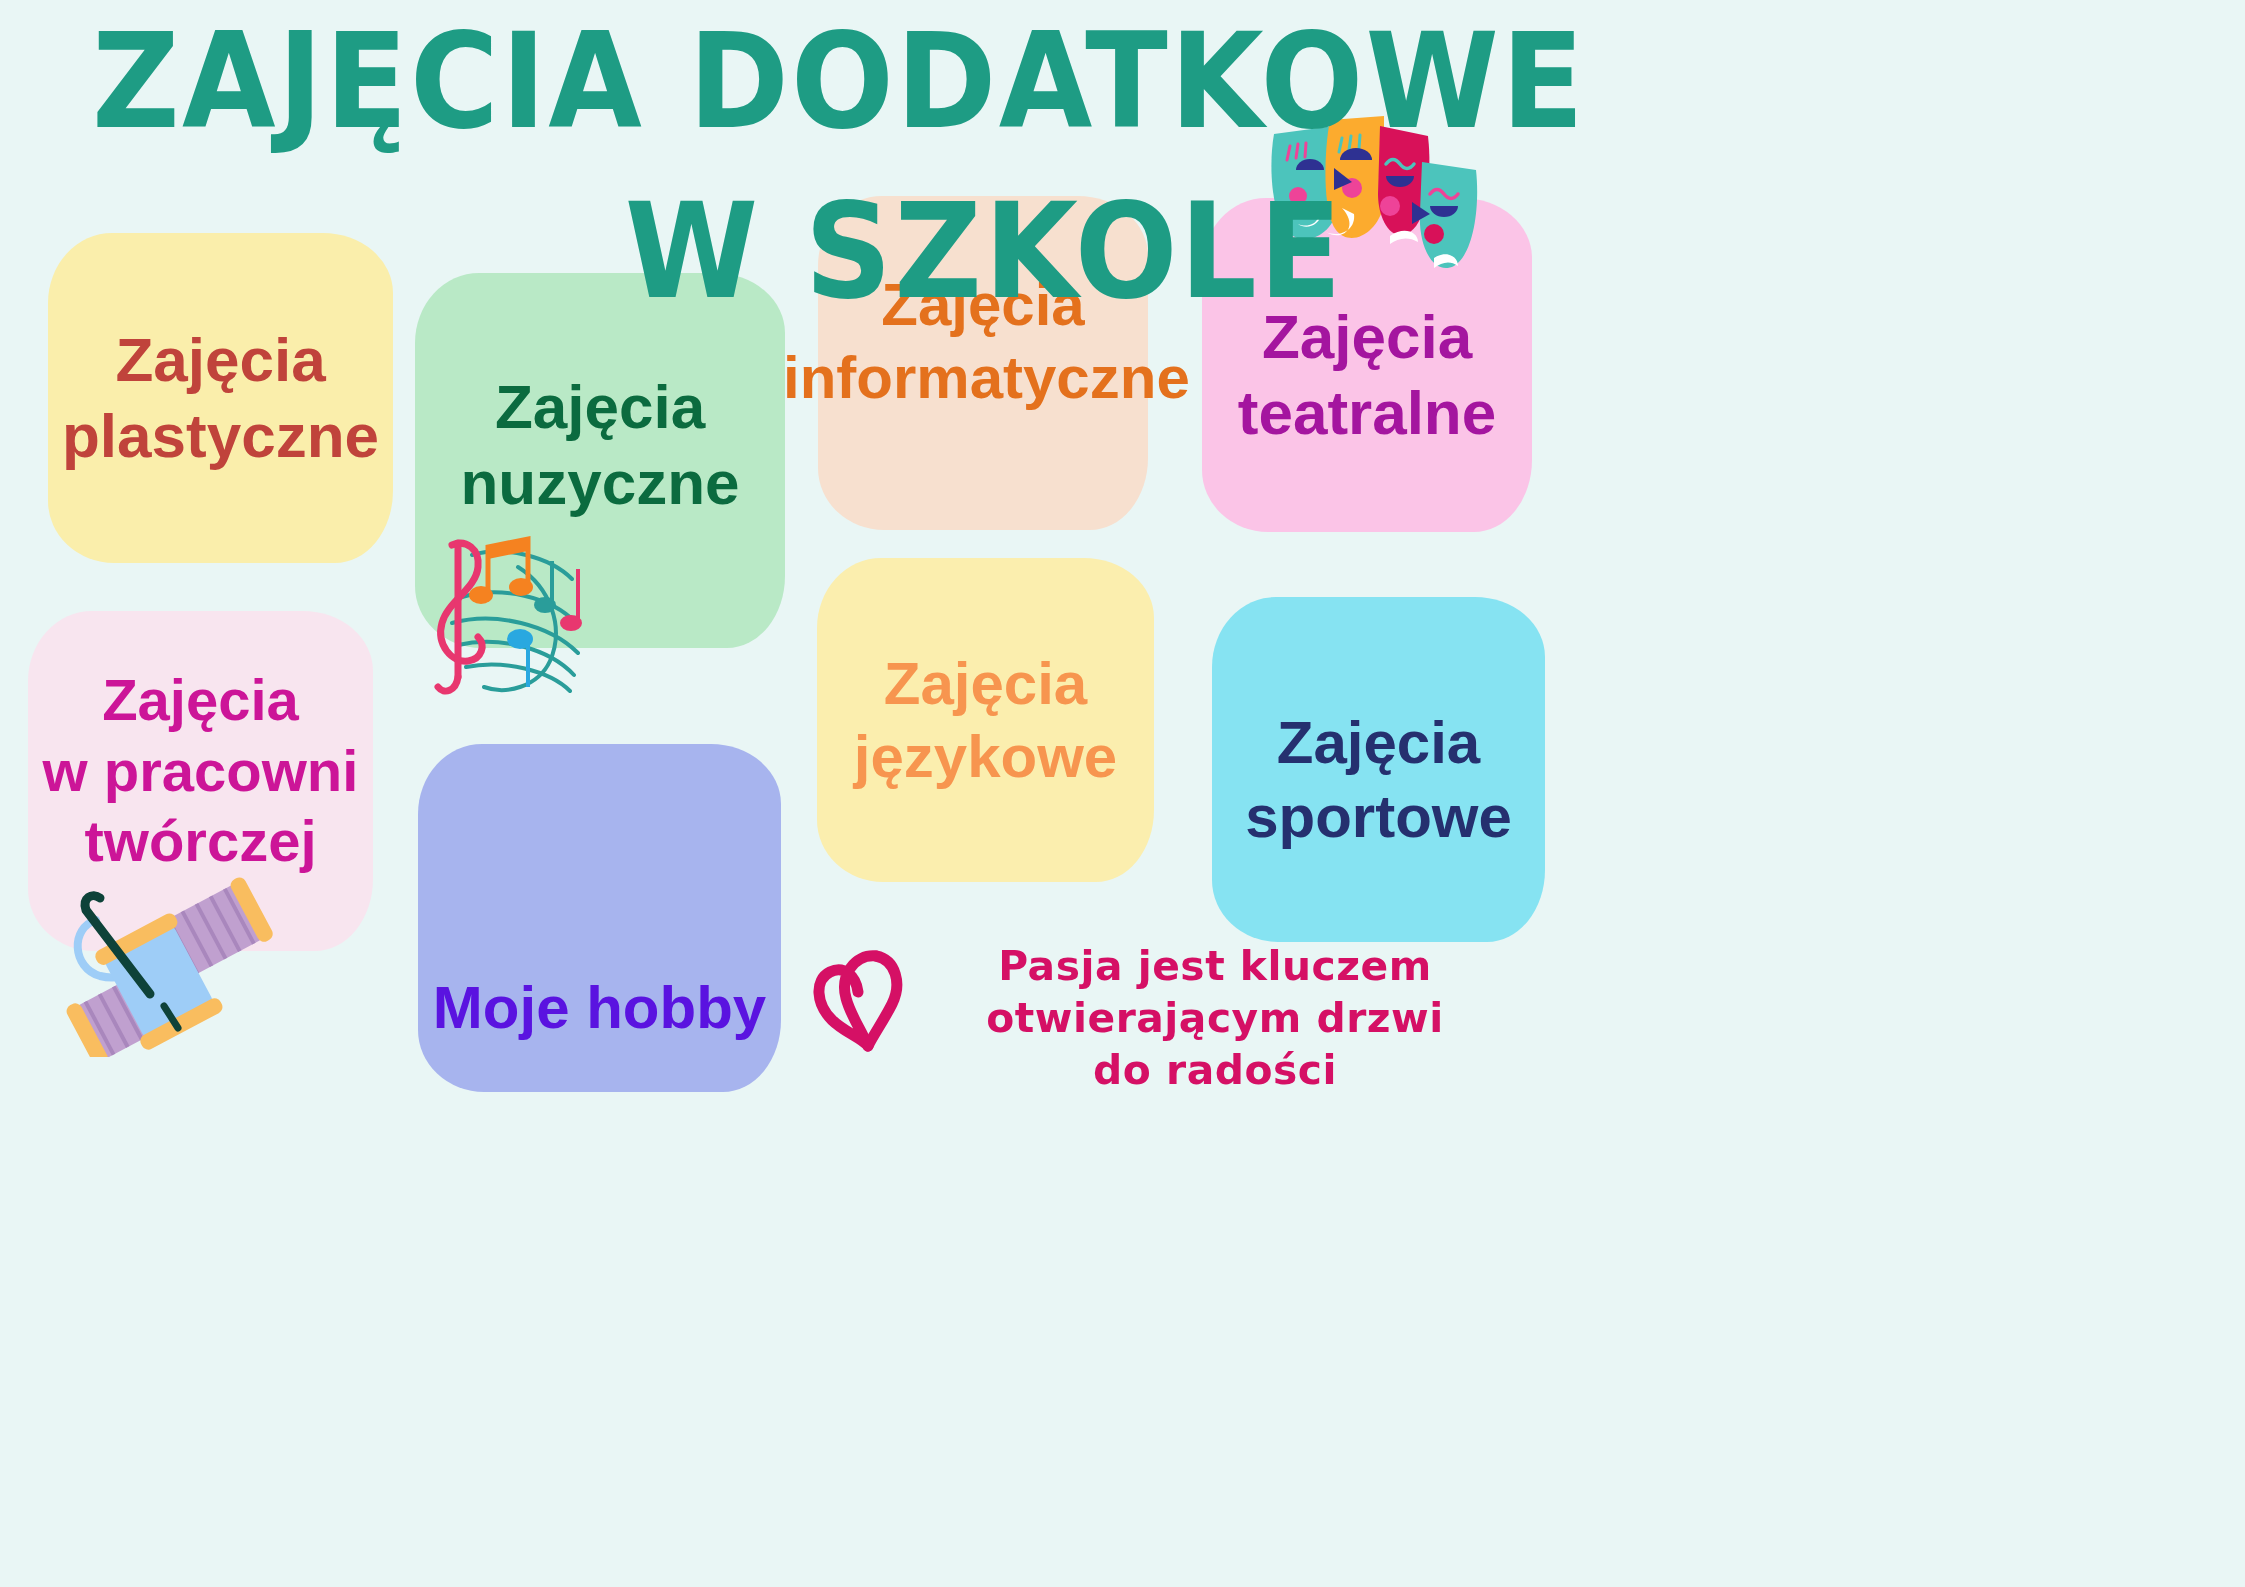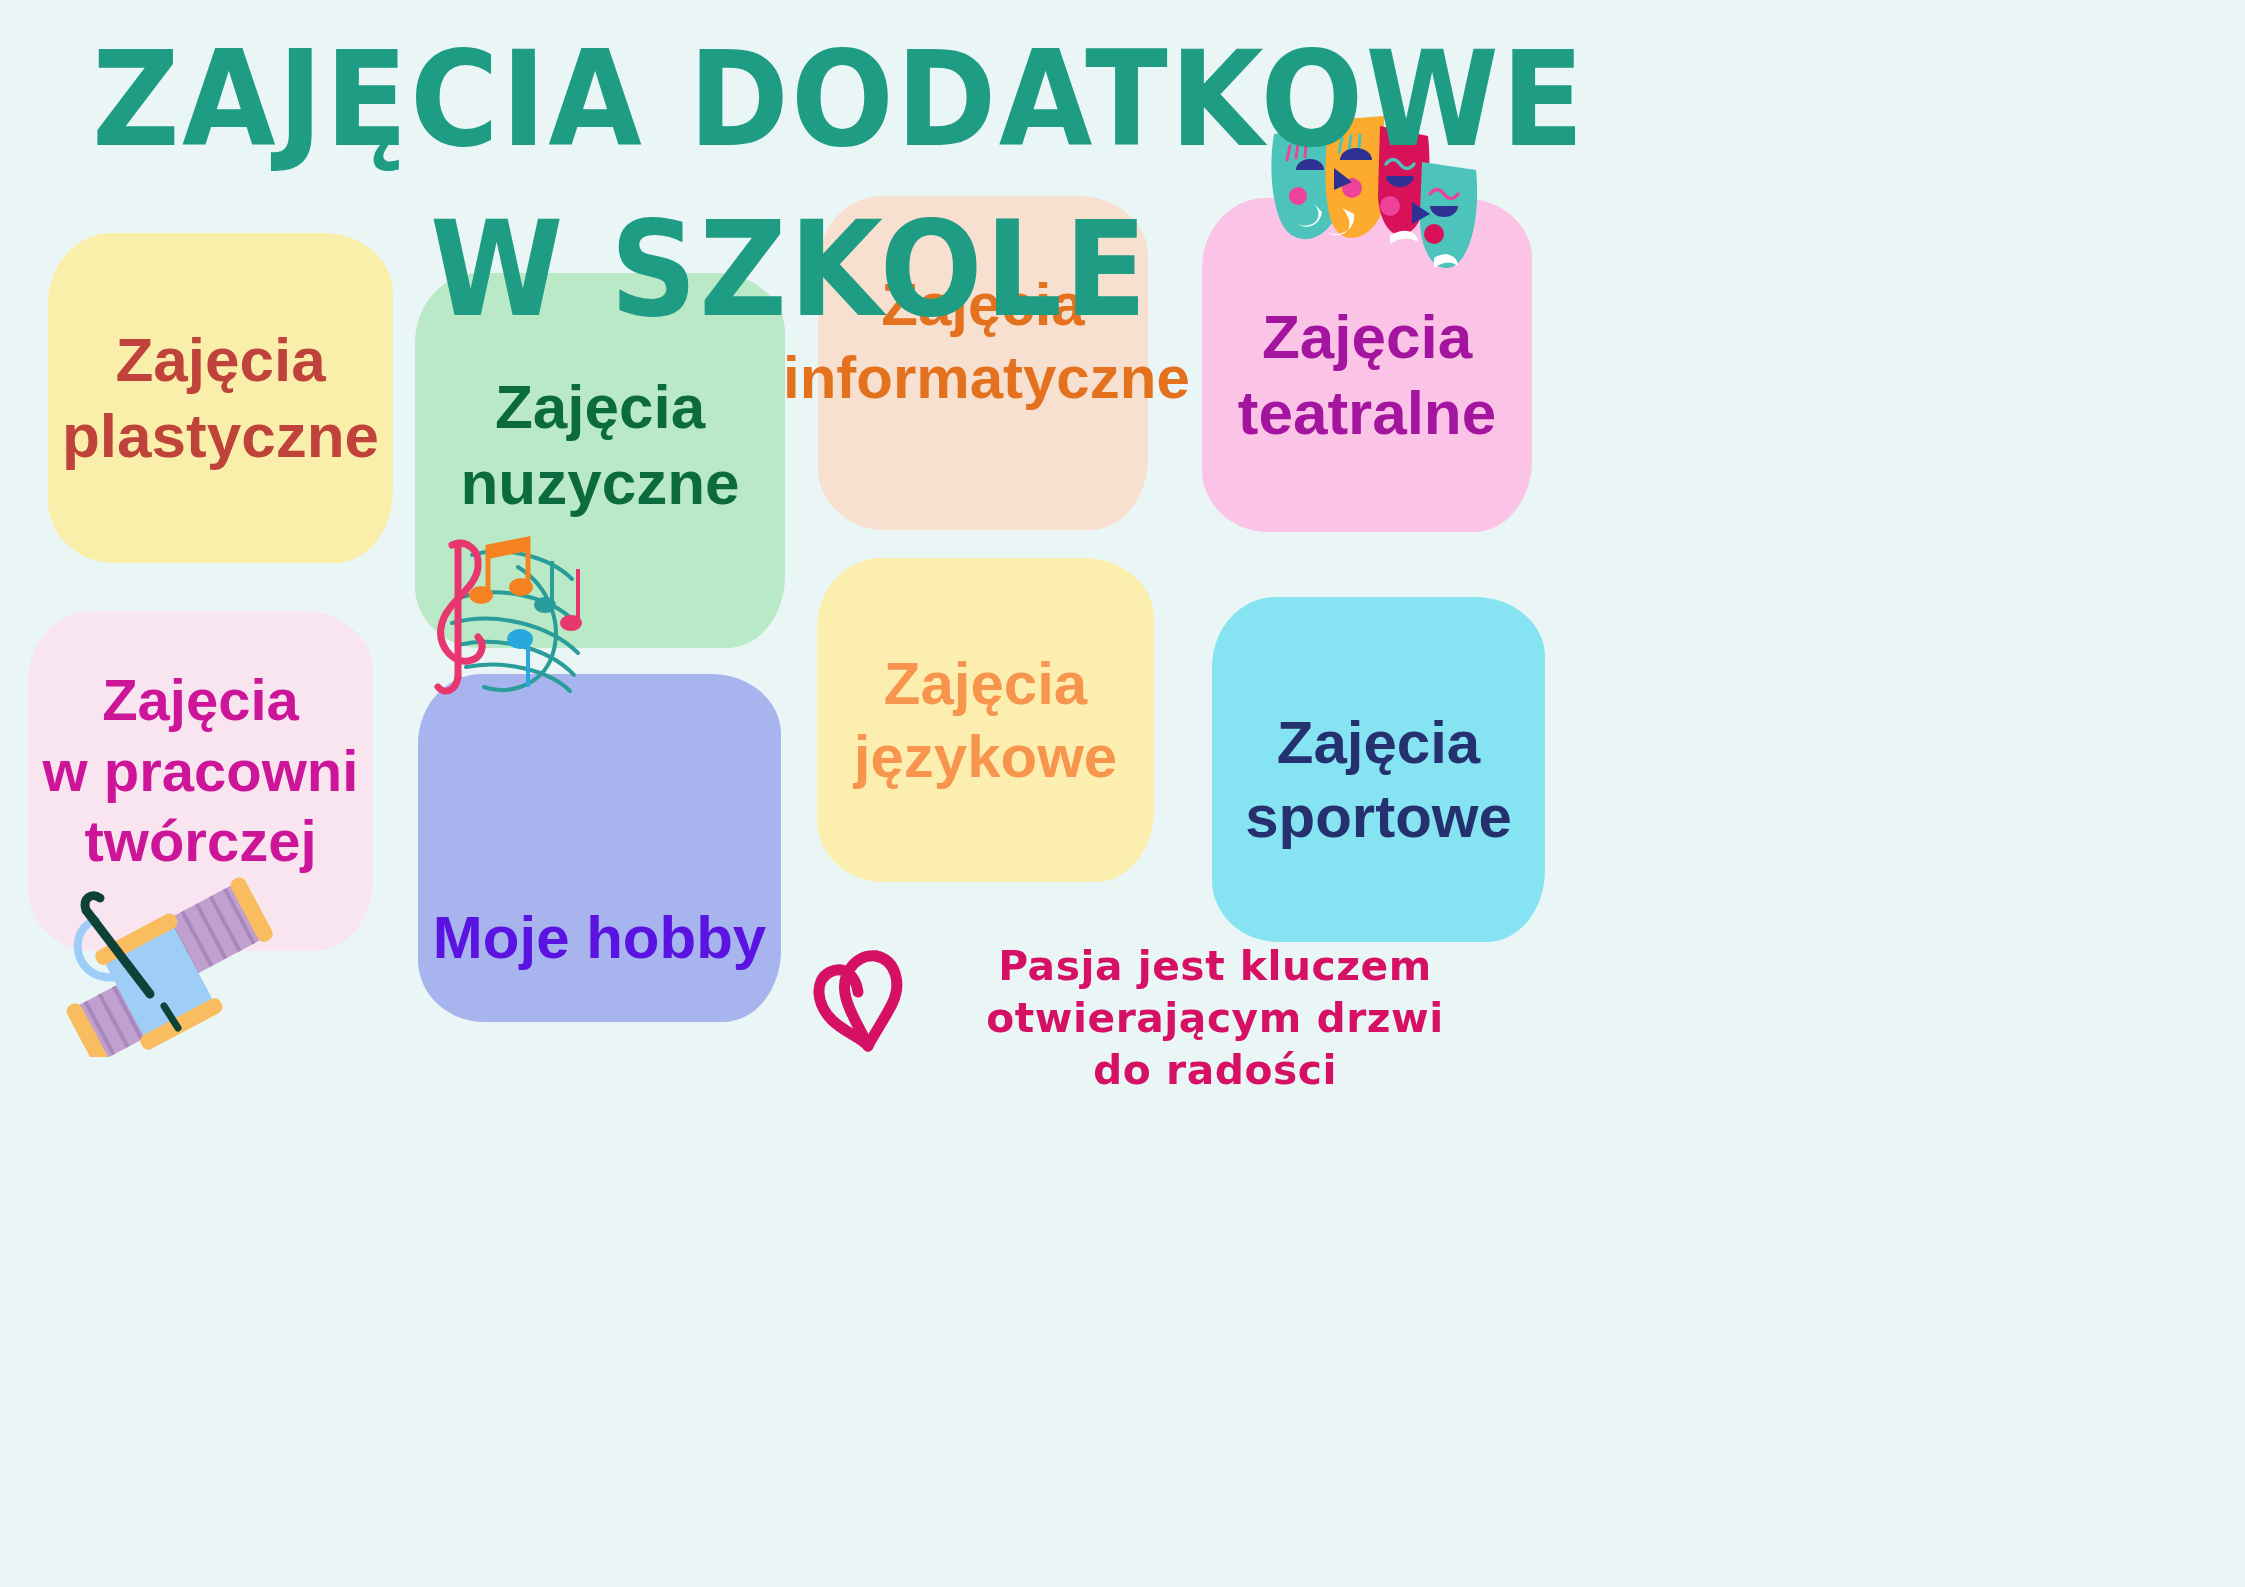--- a/index.html
+++ b/index.html
@@ -9,22 +9,22 @@
     position:relative; overflow:hidden;
     font-family:"Liberation Sans", sans-serif;
   }
   #poster {
     position:absolute; inset:0;
     background:#e9f6f5;
   }
 
   
   .title-wrap{
-    position:absolute; left:0; top:24px; width:1420px;
-    text-align:left; z-index:6; pointer-events:none;
+    position:absolute; left:0; top:6px; width:1420px;
+    text-align:center; z-index:6; pointer-events:none;
   }
   .title-line{
     color:#1e9c84;
     font-family:"DejaVu Sans", sans-serif;
     font-weight:bold;
     font-size:108px;
     line-height:1.15;
     letter-spacing:2px;
     text-transform:uppercase;
     transform:scaleX(1.12) scaleY(1.22);
@@ -70,21 +70,21 @@
   #c-informatyczne .lbl{ color:#e4711d; font-size:60px; transform:translateY(-22px); width:400px; }
 
   #c-teatralne{ left:1202px; top:198px; width:330px; height:334px; }
   #c-teatralne .blob{ background:#fbc4e7; }
   #c-teatralne .lbl{ color:#a4159f; font-size:62px; width:360px; transform:translateY(10px); }
 
   #c-pracowni{ left:28px;  top:611px;  width:345px; height:340px; }
   #c-pracowni .blob{ background:#f8e5ef; }
   #c-pracowni .lbl{ color:#cc1598; font-size:58px; width:370px; transform:translateY(-10px); }
 
-  #c-hobby{ left:418px; top:674px;  width:363px; height:348px;text-align:center; }
+  #c-hobby{ left:418px; top:744px;  width:363px; height:348px;text-align:center; }
   #c-hobby .blob{ background:#a7b4ee; }
   #c-hobby .lbl{ color:#5a13e0; font-size:60px; transform:translateY(90px); }
 
   #c-jezykowe{ left:817px; top:558px;  width:337px; height:324px; }
   #c-jezykowe .blob{ background:#fbeeae; }
   #c-jezykowe .lbl{ color:#f7954f; font-size:60px; }
 
   #c-sportowe{ left:1212px; top:597px;  width:333px; height:345px; }
   #c-sportowe .blob{ background:#86e3f2; }
   #c-sportowe .lbl{ color:#25306f; font-size:60px; transform:translateY(10px); }

